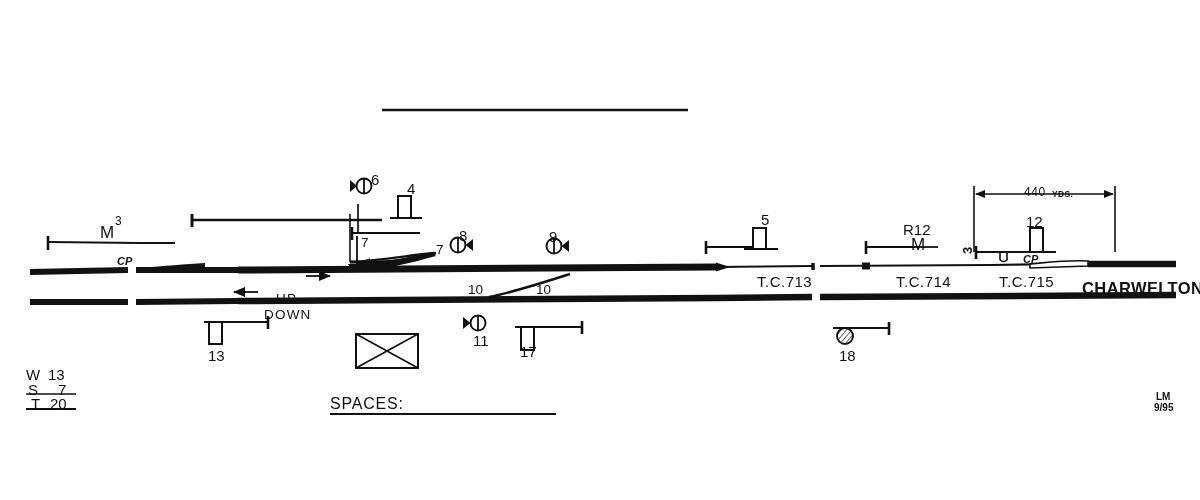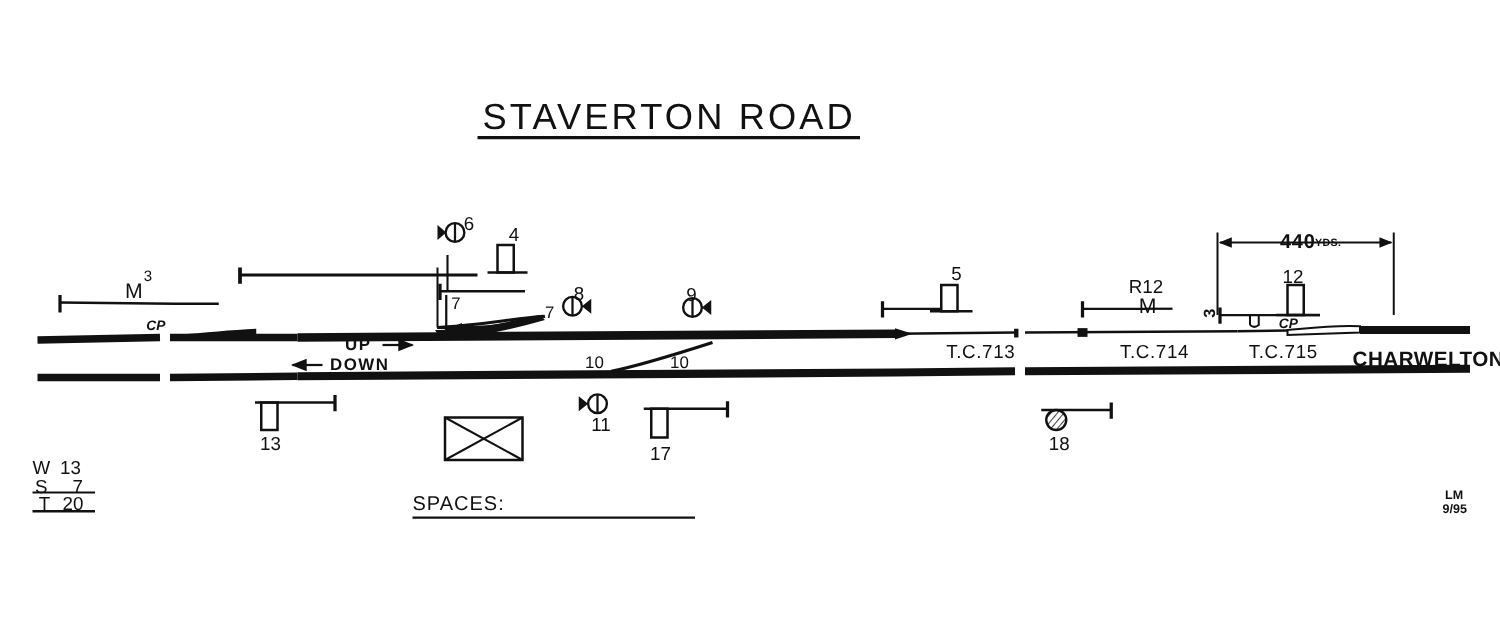--- a/index.html
+++ b/index.html
@@ -50,31 +50,32 @@
     font-size: 15px;
     font-weight: 500;
   }
   .sig-num-sm {
     font-size: 13.5px;
     font-weight: 500;
   }
   .dir-label {
     font-size: 13.5px;
     letter-spacing: 1.2px;
-    font-weight: 700;
+    font-weight: 400;
+    margin-top: 23px;
   }
   .cp-label {
     font-size: 11px;
     font-weight: 700;
     font-style: italic;
   }
   .dim-label {
-    font-size: 16px;
+    font-size: 12px;
     letter-spacing: 0.6px;
-    font-weight: 700;
+    font-weight: 400;
   }
   .dim-unit {
     font-size: 8.5px;
     letter-spacing: 0.3px;
     font-weight: 600;
   }
   .spaces-label {
     font-size: 16px;
     letter-spacing: 0.8px;
     font-weight: 500;
@@ -278,21 +279,20 @@
     <g>
       <line x1="330" y1="414" x2="556" y2="414" stroke="#111" stroke-width="1.8"></line>
     </g>
 
     <g>
       <line x1="306" y1="276" x2="330" y2="276" stroke="#111" stroke-width="1.8" marker-end="url(#arrowR)"></line>
       <line x1="258" y1="292" x2="234" y2="292" stroke="#111" stroke-width="1.8" marker-end="url(#arrowR)"></line>
     </g>
   </svg>
 
-  <div class="lbl title" style="left:386px; top:80px;">STAVERTON ROAD</div>
 
 
   <div class="lbl station-name" style="left:1082px; top:280px;">CHARWELTON</div>
 
   <div class="lbl dir-label" style="left:276px; top:269px;">UP</div>
 
   <div class="lbl dir-label" style="left:264px; top:285px;">DOWN</div>
 
   <div class="lbl tc-label" style="left:757px; top:274px;">T.C.713</div>
   <div class="lbl tc-label" style="left:896px; top:274px;">T.C.714</div>
@@ -318,21 +318,21 @@
   <div class="lbl sig-m" style="left:911px; top:236px;">M</div>
 
   <div class="lbl sig-num" style="left:1026px; top:214px;">12</div>
 
   <div class="lbl rot3" style="left:964px; top:244px;">3</div>
 
   <div class="lbl sig-num" style="left:208px; top:348px;">13</div>
 
   <div class="lbl sig-num" style="left:473px; top:333px;">11</div>
 
-  <div class="lbl sig-num" style="left:520px; top:356px;">17</div>
+  <div class="lbl sig-num" style="left:520px; top:344px;">17</div>
 
   <div class="lbl sig-num" style="left:839px; top:348px;">18</div>
 
   <div class="lbl sig-num-sm" style="left:361px; top:236px;">7</div>
   <div class="lbl sig-num-sm" style="left:436px; top:243px;">7</div>
   <div class="lbl sig-num-sm" style="left:468px; top:283px;">10</div>
   <div class="lbl sig-num-sm" style="left:536px; top:283px;">10</div>
 
   <div class="lbl dim-label" style="left:1024px; top:186px;">440</div>
   <div class="lbl dim-unit" style="left:1052px; top:190px;">YDS.</div>

